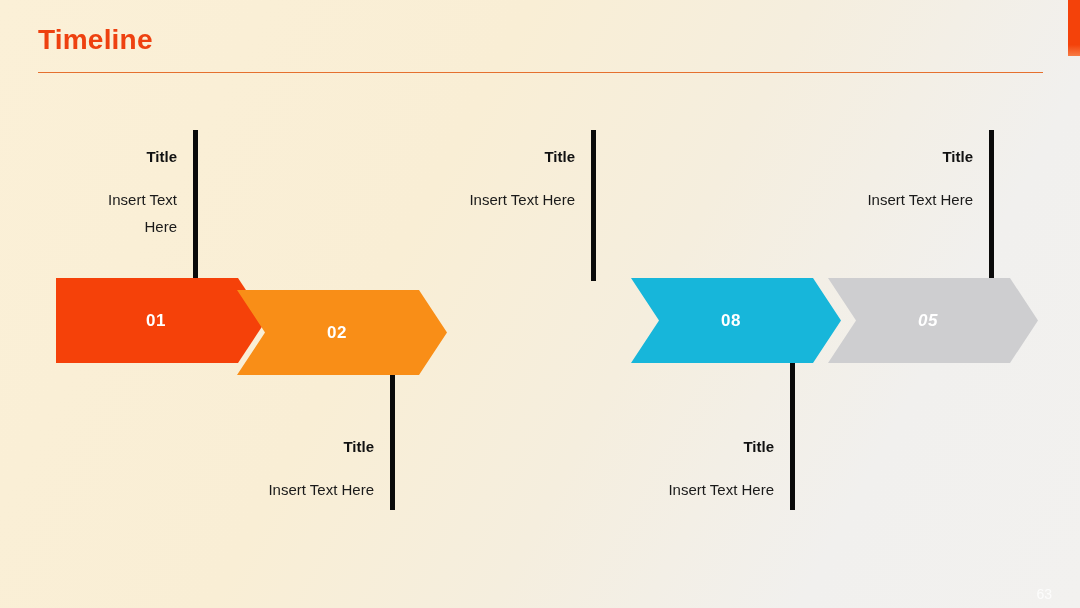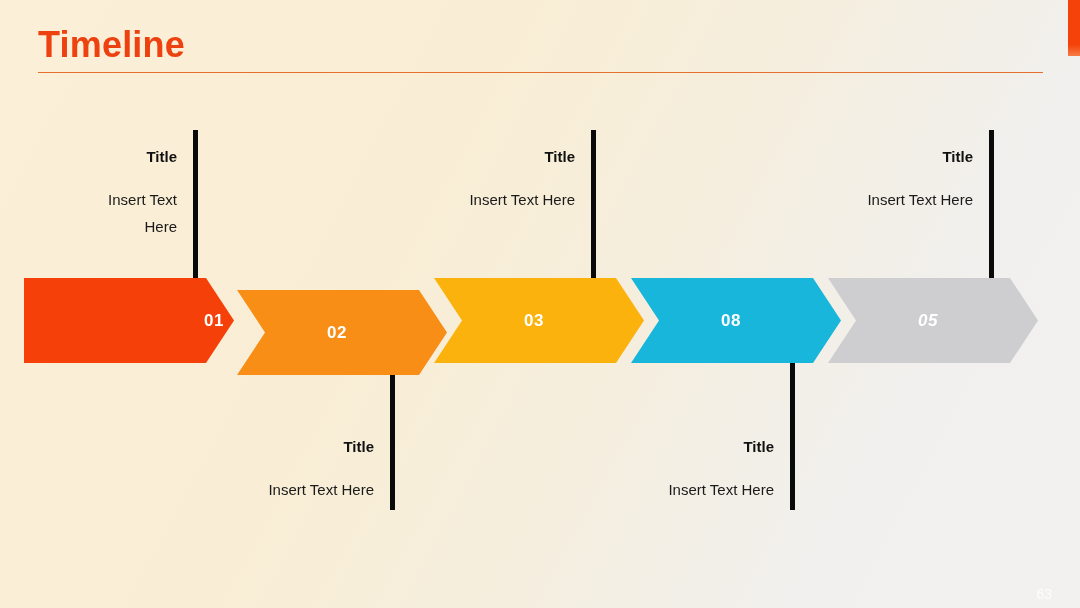--- a/index.html
+++ b/index.html
@@ -12,39 +12,39 @@
     width:1080px;height:608px;
     overflow:hidden;
     background:linear-gradient(118deg,#fbf0d7 0%,#f9eed5 38%,#f5eede 58%,#f1f0ee 80%,#f2f1ef 100%);
   }
   .corner-bar{
     position:absolute;left:1068px;top:0;width:12px;height:56px;
     background:linear-gradient(180deg,#f4420a 0%,#f4420a 80%,#f77c45 100%);
   }
   .slide-title{
     position:absolute;left:38px;top:24px;margin:0;
-    font-size:36px;font-weight:bold;letter-spacing:0.2px;
+    font-size:28px;font-weight:bold;letter-spacing:0.2px;
   }
   .title-rule{
     position:absolute;left:38px;top:72px;width:1005px;height:0;
     border-top:1.5px solid #e5702e;
   }
   
   .arrows{position:absolute;left:0;top:278px;width:1080px;height:85px;}
   .arrow{
     position:absolute;top:0;width:210px;height:85px;
     display:flex;align-items:center;justify-content:center;
     color:#fff;font-weight:bold;font-size:17px;letter-spacing:0.5px;
     clip-path:polygon(0 0, calc(100% - 28px) 0, 100% 50%, calc(100% - 28px) 100%, 0 100%, 28px 50%);
   }
   .arrow.first{
     clip-path:polygon(0 0, calc(100% - 28px) 0, 100% 50%, calc(100% - 28px) 100%, 0 100%);
   }
   .arrow .num{margin-right:10px;}
-  .a1{left:24px;justify-content:flex-end;}
+  .a1{left:56px;}
   .a2{left:237px;}
   .a3{left:434px;}
   .a4{left:631px;}
   .a5{left:828px;font-style:italic;}
   
   .marker{position:absolute;width:200px;}
   .marker .tick{
     position:absolute;right:0;top:0;bottom:0;width:5px;
   }
   .marker-text{text-align:right;padding-right:21px;color:#1a1a1a;}
@@ -115,23 +115,20 @@
     <div class="tick" style="background: rgb(10, 10, 10);"></div>
   </div>
 
   <div class="arrows">
     <div class="arrow first a1" style="background: rgb(245, 65, 9);">
       <span class="num">01</span>
     </div>
     <div class="arrow a2" style="background: rgb(249, 142, 23); margin-top: 12px;">
       <span class="num">02</span>
     </div>
-    <div class="arrow a3" style="background: rgb(251, 178, 12);">
-      <span class="num">03</span>
-    </div>
     <div class="arrow a4" style="background: rgb(23, 182, 218);">
       <span class="num">08</span>
     </div>
     <div class="arrow a5" style="background: rgb(206, 206, 208);">
       <span class="num">05</span>
     </div>
   </div>
 
   <div class="page-number">63</div>
 

